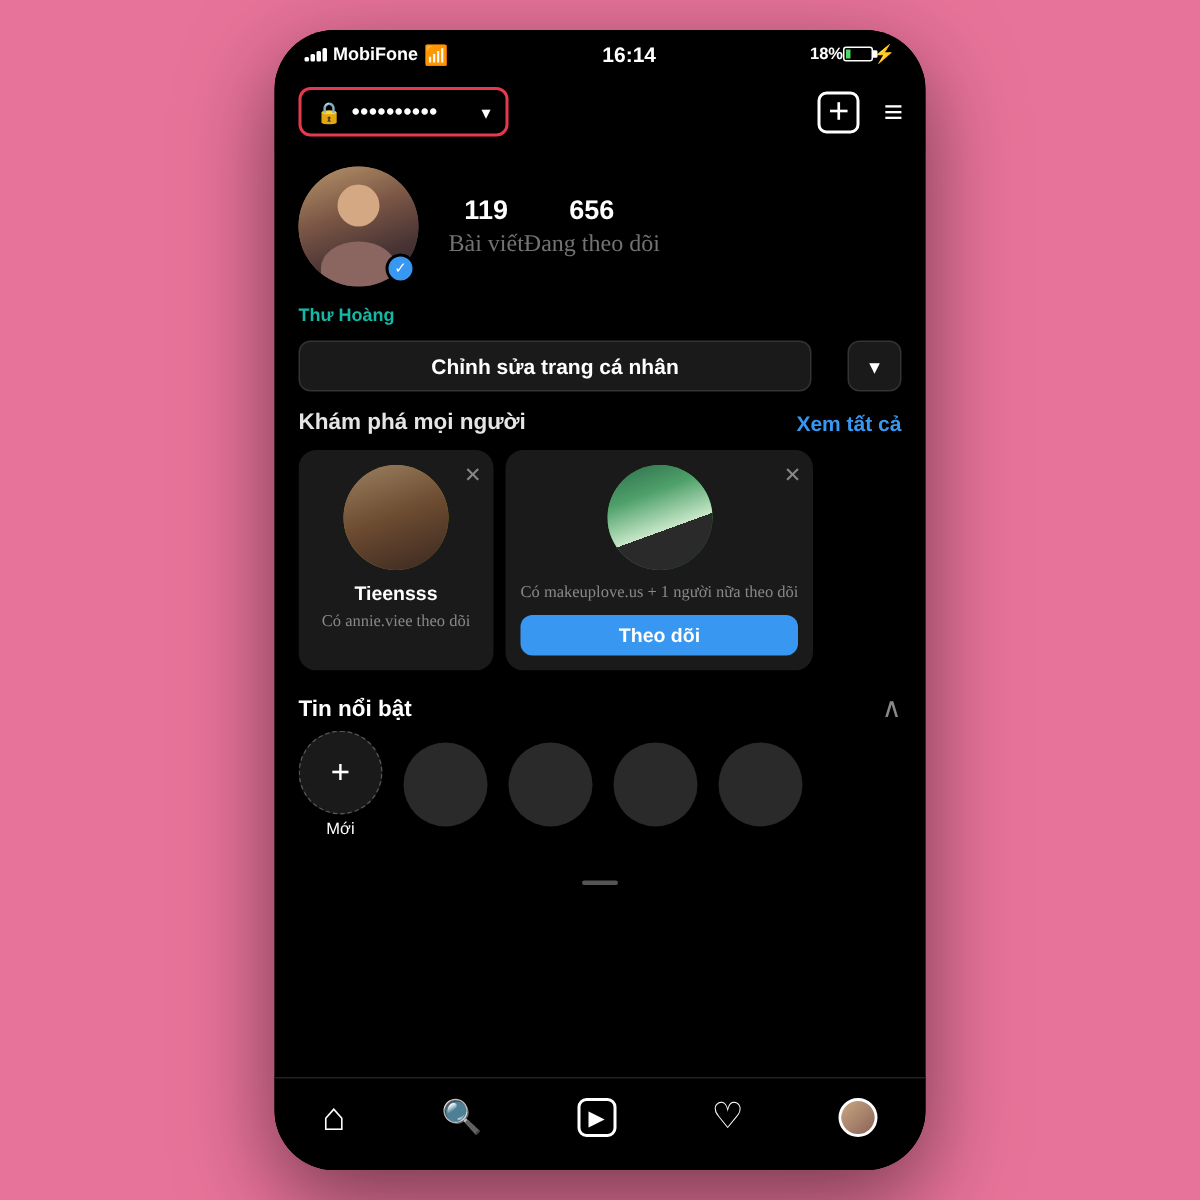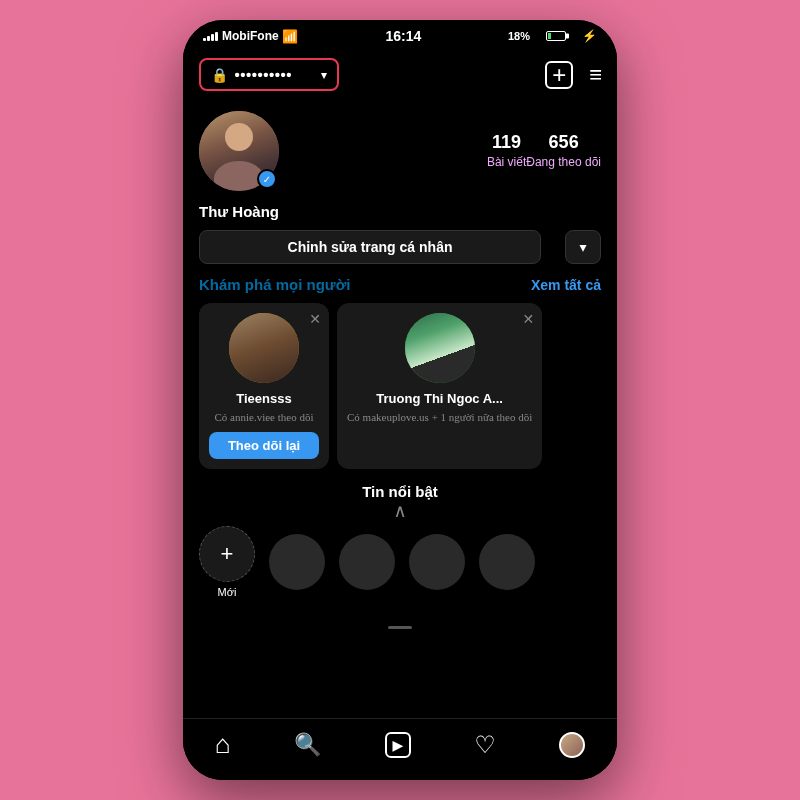--- a/index.html
+++ b/index.html
@@ -26,21 +26,21 @@
       justify-content: space-between;
       align-items: center;
       padding: 8px 20px 4px;
       background: #000;
       color: #fff;
       font-size: 12px;
       font-weight: 600;
     }
     .status-left { display: flex; align-items: center; gap: 4px; }
     .status-center { font-size: 14px; font-weight: 600; }
-    .status-right { display: flex; align-items: center; gap: 16px; font-size: 11px; }
+    .status-right { display: flex; align-items: center; gap: 0; font-size: 11px; }
     .battery-icon {
       display: inline-flex;
       align-items: center;
       border: 1.5px solid #fff;
       border-radius: 2px;
       width: 20px;
       height: 10px;
       padding: 1px;
       position: relative;
     }
@@ -137,42 +137,43 @@
       border: 2px solid #000;
       display: flex;
       align-items: center;
       justify-content: center;
       font-size: 10px;
       color: #fff;
     }
     .profile-stats {
       display: flex;
       flex: 1;
-      justify-content: flex-end;
+      justify-content: flex-start;
     }
     .stat-item {
       display: flex;
       flex-direction: column;
       align-items: center;
       gap: 2px;
     }
     .stat-number {
       color: #fff;
       font-size: 18px;
       font-weight: 700;
     }
     .stat-label {
-      color: #f0abfc;
-      font-size: 12px;
+      color: #737373;
+      font-size: 16px;
       text-align: center;
       line-height: 1.2;
+      font-family: Liberation Serif, serif;
     }
     .profile-name {
-      color: #ffffff;
-      font-size: 15px;
+      color: #14b8a6;
+      font-size: 12px;
       font-weight: 700;
       margin-bottom: 10px;
     }
     .profile-actions {
       display: flex;
       gap: 24px;
       align-items: center;
     }
     .edit-btn {
       flex: 1;
@@ -204,21 +205,21 @@
     .discover-section {
       padding: 0 16px;
     }
     .discover-header {
       display: flex;
       justify-content: space-between;
       align-items: center;
       margin-bottom: 10px;
     }
     .discover-title {
-      color: #0369a1;
+      color: #e5e5e5;
       font-size: 15px;
       font-weight: 700;
     }
     .see-all {
       color: #3897f0;
       font-size: 14px;
       font-weight: 600;
       cursor: pointer;
     }
     .discover-cards {
@@ -287,21 +288,20 @@
 
     
     .highlights-section {
       padding: 14px 16px 8px;
     }
     .highlights-header {
       display: flex;
       justify-content: space-between;
       align-items: center;
       margin-bottom: 4px;
-      flex-direction: column;
     }
     .highlights-title {
       color: #fff;
       font-size: 15px;
       font-weight: 700;
     }
     .highlights-subtitle {
       color: #888;
       font-size: 12px;
       margin-bottom: 12px;
@@ -525,30 +525,29 @@
         </div>
         <div class="discover-cards">
 
           <div class="discover-card">
             <span class="card-close">✕</span>
             <div class="card-avatar card-avatar-1">
               <div class="card-silhouette-1"></div>
             </div>
             <div class="card-name">Tieensss</div>
             <div class="card-mutual">Có annie.viee theo dõi</div>
-            <button class="follow-btn">Theo dõi lại</button>
           </div>
 
           <div class="discover-card">
             <span class="card-close">✕</span>
             <div class="card-avatar card-avatar-2">
               <div class="card-silhouette-2"></div>
             </div>
-            <div class="card-name">Truong Thi Ngoc A...</div>
             <div class="card-mutual">Có makeuplove.us + 1 người nữa theo dõi</div>
+            <button class="follow-btn">Theo dõi</button>
           </div>
 
         </div>
       </div>
 
       <div class="highlights-section">
         <div class="highlights-header">
           <span class="highlights-title">Tin nổi bật</span>
           <span class="chevron-up" style="color:#888; font-size:18px;">∧</span>
         </div>

